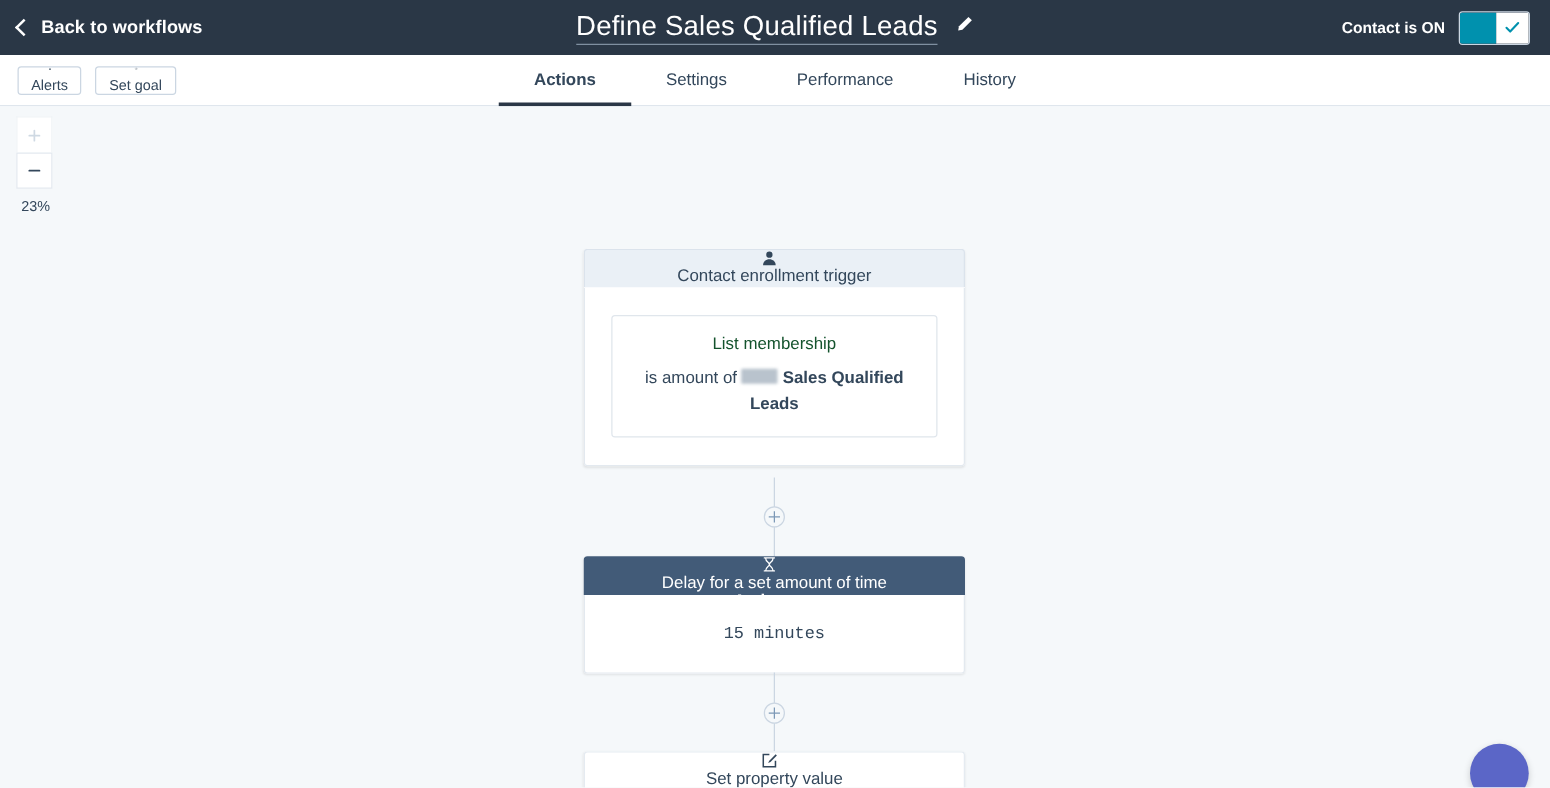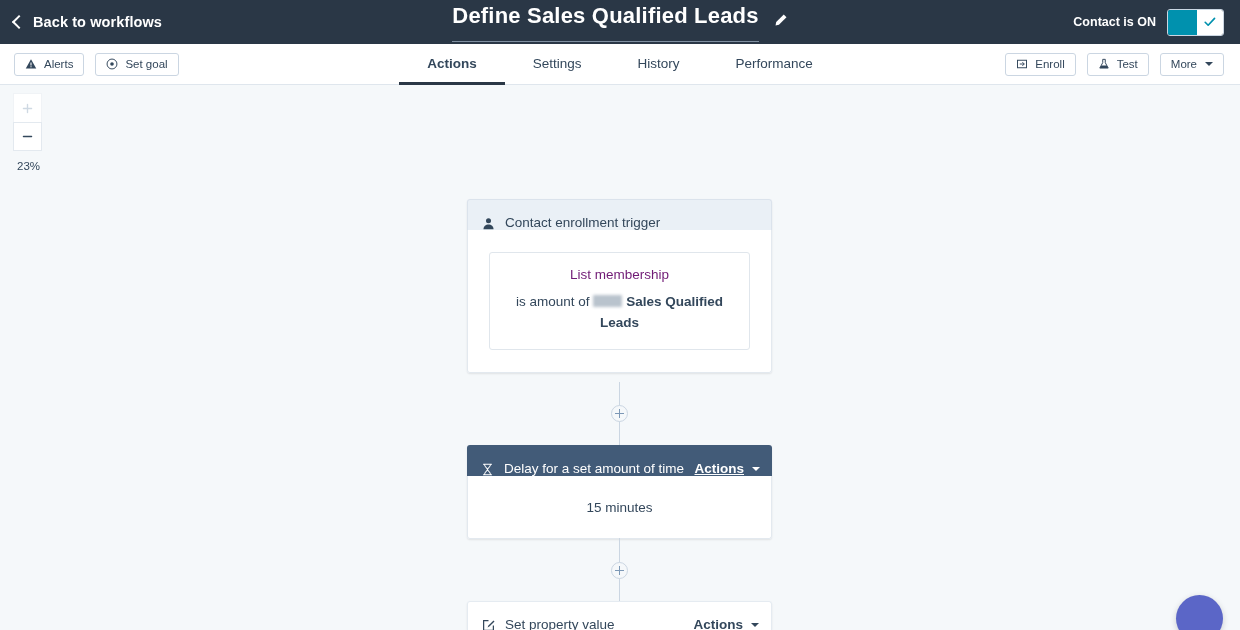--- a/index.html
+++ b/index.html
@@ -37,24 +37,24 @@
   .title-wrap {
     position: absolute;
     left: 0; right: 0; top: 0; bottom: 0;
     display: flex; align-items: center; justify-content: center;
     gap: 14px;
     pointer-events: none;
   }
   .wf-title {
     color: #ffffff;
     font-size: 22px;
-    font-weight: bold;
+    font-weight: normal;
     letter-spacing: .2px;
     border-bottom: 1px solid #7f8fa0;
-    padding-bottom: 12px;
+    padding-bottom: 1px;
     pointer-events: auto;
     cursor: text;
   }
   .pencil-icon { pointer-events: auto; cursor: pointer; display: block; }
 
   .topbar-right {
     position: absolute;
     right: 16px; top: 0; bottom: 0;
     display: flex; align-items: center; gap: 11px;
   }
@@ -88,20 +88,21 @@
     display: inline-flex; align-items: center; gap: 7px;
     height: 23px; padding: 0 10px;
     border: 1px solid #cbd6e2;
     border-radius: 3px;
     background: #ffffff;
     color: #33475b;
     font-size: 11.5px;
     font-family: "Liberation Sans", sans-serif;
     cursor: pointer;
     white-space: nowrap;
+    flex-direction: column;
   }
   .tabs {
     position: absolute; left: 0; right: 0; top: 0; bottom: -1px;
     display: flex; align-items: stretch; justify-content: center;
     gap: 0;
     pointer-events: none;
   }
   .tab {
     pointer-events: auto;
     display: flex; align-items: center;
@@ -155,25 +156,26 @@
   
   .node {
     position: absolute;
     left: 467px;
     width: 305px;
     background: #ffffff;
     border-radius: 3px;
     box-shadow: 0 1px 2px rgba(0,0,0,.09);
   }
   .node-hd {
-    display: flex; align-items: flex-end;
+    display: flex; align-items: center;
     height: 31px;
     padding: 0 12px;
     border-radius: 3px 3px 0 0;
     font-size: 13.5px;
+    flex-direction: column;
   }
   .hd-light { background: #eaf0f6; color: #33475b; border: 1px solid #dbe3ec; border-bottom: none; }
   .hd-dark  { background: #425b78; color: #ffffff; }
   .hd-white { background: #ffffff; color: #33475b; border: 1px solid #e5ebf1; border-bottom: none; }
   .hd-icon { width: 16px; display: flex; align-items: center; justify-content: center; margin-right: 9px; }
   .hd-title { flex: 1; }
   .actions-link {
     display: inline-flex; align-items: center; gap: 7px;
     font-size: 13.5px; font-weight: bold;
     cursor: pointer;
@@ -189,33 +191,33 @@
   }
 
   .crit-box {
     border: 1px solid #e0e6ec;
     border-radius: 3px;
     width: 261px;
     padding: 14px 12px 16px;
     text-align: center;
     background: #fff;
   }
-  .crit-title { color: #701a75; font-size: 13.5px; margin-bottom: 9px; }
+  .crit-title { color: #14532d; font-size: 13.5px; margin-bottom: 9px; }
   .crit-text { color: #33475b; font-size: 13.5px; line-height: 21px; }
   .crit-text b { font-weight: bold; }
   .redacted {
     display: inline-block;
     width: 29px; height: 12px;
     background: #b9c3cd;
     border-radius: 1px;
     vertical-align: -1px;
     filter: blur(1.4px);
   }
 
-  .body-text { color: #33475b; font-size: 13.5px; line-height: 21px; text-align: center; padding: 0 30px; }
+  .body-text { color: #33475b; font-size: 13.5px; line-height: 21px; text-align: center; padding: 0 30px; font-family: Liberation Mono, monospace; }
 
   
   .conn {
     position: absolute;
     left: 619px;
     width: 1px;
     background: #cbd6e2;
   }
   .plus-btn {
     position: absolute;
@@ -302,47 +304,27 @@
   </div>
 
   <div class="tabs">
     <div class="tab active">
       <span>Actions</span>
     </div>
     <div class="tab">
       <span>Settings</span>
     </div>
     <div class="tab">
+      <span>Performance</span>
+    </div>
+    <div class="tab">
       <span>History</span>
     </div>
-    <div class="tab">
-      <span>Performance</span>
-    </div>
-  </div>
-
-  <div class="tb-right">
-    <div class="btn">
-      <svg width="12" height="12" viewBox="0 0 16 16">
-        <rect x="2" y="3" width="12" height="10" fill="none" stroke="#33475b" stroke-width="1.3"></rect>
-        <path d="M5 8h6M8.5 5.5L11 8l-2.5 2.5" fill="none" stroke="#33475b" stroke-width="1.3"></path>
-      </svg>
-      <span>Enroll</span>
-    </div>
-    <div class="btn">
-      <svg width="12" height="12" viewBox="0 0 16 16">
-        <path d="M6.3 1.8v4.4L2.4 13.4h11.2L9.7 6.2V1.8z" fill="none" stroke="#33475b" stroke-width="1.3"></path>
-        <path d="M4.6 10h6.8l2.2 3.4H2.4z" fill="#33475b"></path>
-      </svg>
-      <span>Test</span>
-    </div>
-    <div class="btn">
-      <span>More</span>
-      <span class="caret"></span>
-    </div>
-  </div>
+  </div>
+
 </div>
 
 <div class="canvas">
 
   <div class="zoom-ctrls">
     <div class="zoom-btn zoom-in">
       <svg width="13" height="13" viewBox="0 0 16 16">
         <path d="M8 3v10M3 8h10" stroke="#cfd9e3" stroke-width="1.7" stroke-linecap="round"></path>
       </svg>
     </div>

